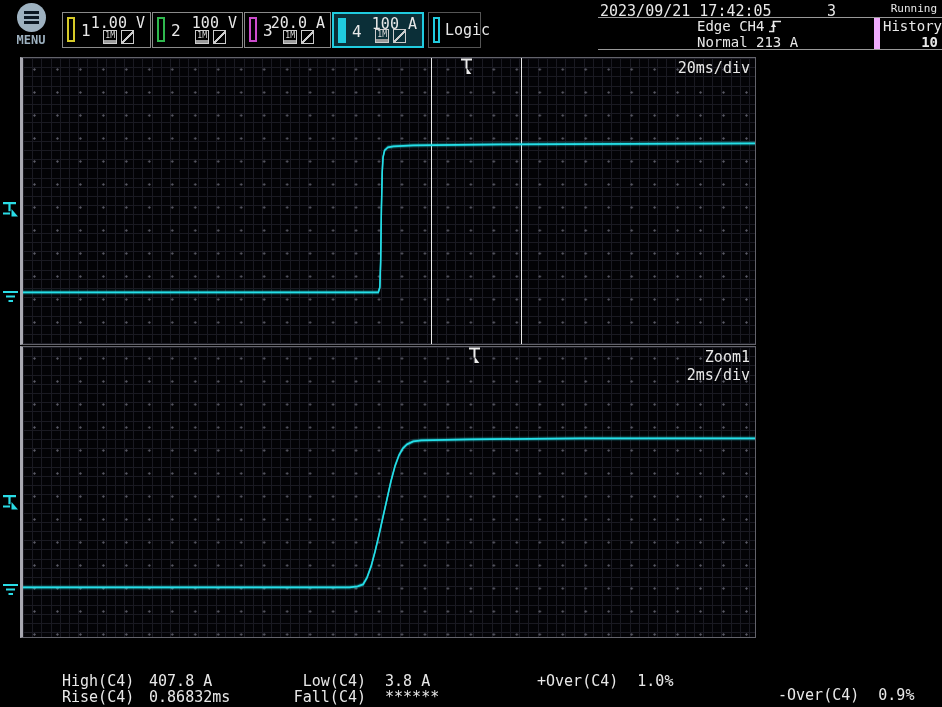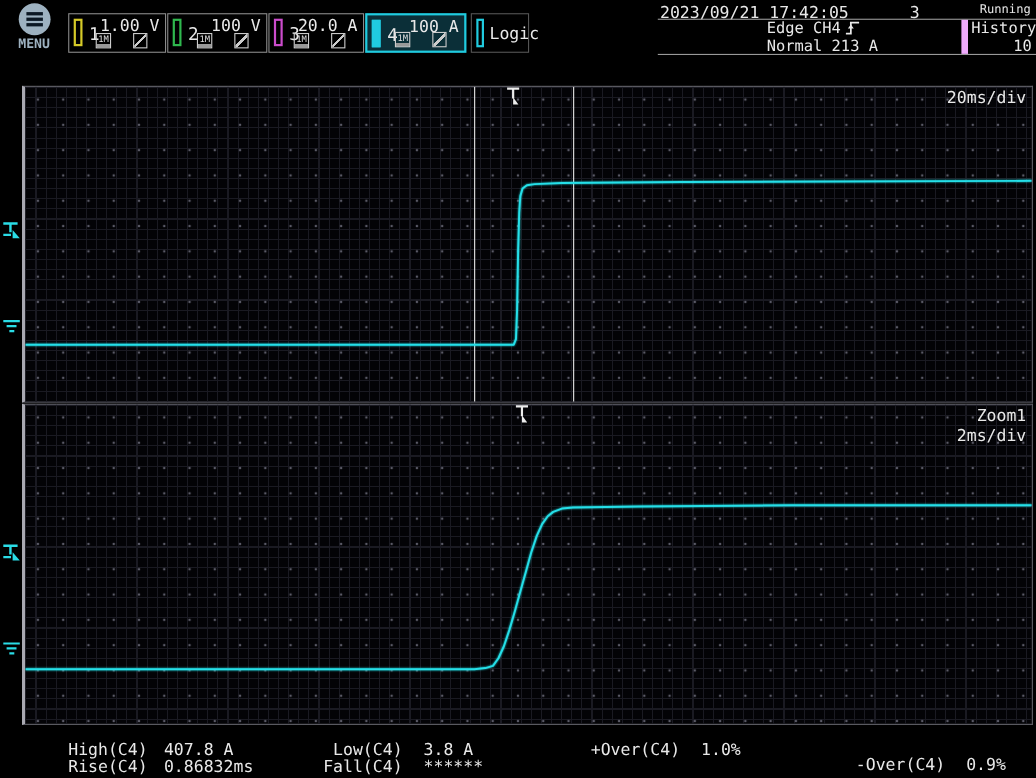--- a/index.html
+++ b/index.html
@@ -14,21 +14,21 @@
   #menu-circle .bar{position:absolute;left:7px;width:15px;height:3px;background:#0c1824;}
   #menu-label{position:absolute;left:0;top:32px;width:46px;font-size:12px;font-weight:bold;
               color:#9db1c0;letter-spacing:0;}
   .chbox{position:absolute;top:12px;height:36px;border:1px solid #8a8a8a;background:#000;
          box-sizing:border-box;}
   .chbox.selected{border-width:2px;background:#0b2f38;}
   .bracket{position:absolute;left:4px;top:4px;width:8px;height:25px;border:2px solid #888;
            box-sizing:border-box;background:transparent;}
   .chnum{position:absolute;left:18px;top:8px;font-size:16px;}
   .chval{position:absolute;right:5px;top:1px;font-size:15px;}
-  .chicons{position:absolute;right:16px;bottom:3px;display:flex;gap:20px;align-items:flex-end;}
+  .chicons{position:absolute;right:16px;bottom:3px;display:flex;gap:4px;align-items:flex-end;}
   .imp-icon{display:inline-block;font-size:8px;line-height:8px;padding:1px 1px 3px;
             border:1px solid #ccc;color:#ddd;
             background:linear-gradient(to top,#999 3px,transparent 3px);}
   .coupling-icon{display:inline-block;width:11px;height:12px;border:1px solid #ccc;
             background:linear-gradient(135deg,transparent 44%,#ccc 44%,#ccc 58%,transparent 58%);}
   #logic-box .bracket{width:7px;height:26px;}
   #logic-label{position:absolute;left:16px;top:8px;font-size:15px;}
 
   
   #datetime{left:600px;top:2px;font-size:15px;text-align:center;}
@@ -38,22 +38,22 @@
             border-bottom:1px solid #999;display:flex;box-sizing:border-box;justify-content:flex-end;}
   .info-cell{position:relative;height:100%;box-sizing:border-box;font-size:14px;line-height:16px;}
   .cell-trigger{width:180px;padding-left:3px;}
   .cell-history{width:68px;border-left:6px solid #f0abfc;}
   .cell-record{width:96px;border-left:1px solid #999;}
   .cell-line-l{position:absolute;left:3px;white-space:nowrap;}
   .cell-line-r{position:absolute;right:4px;white-space:nowrap;}
   .edge-icon{display:inline-block;vertical-align:-2px;margin-left:4px;}
 
   
-  .graticule{position:absolute;left:20px;width:919px;background:#030306;box-sizing:border-box;
-             border:1px solid #63636b;border-left:3px solid #a9a9b2;margin-top:21px;}
+  .graticule{position:absolute;left:20px;width:736px;background:#030306;box-sizing:border-box;
+             border:1px solid #63636b;border-left:3px solid #a9a9b2;}
   #grat-main{top:57px;height:288px;}
   #grat-zoom{top:346px;height:292px;}
   .grid-layer{position:absolute;inset:0;
      background-image:
        radial-gradient(circle,#5a5a66 0.8px,transparent 1.5px),
        repeating-linear-gradient(to right,#1a1a22 0 1px,transparent 1px 9.19px),
        repeating-linear-gradient(to bottom,#1a1a22 0 1px,transparent 1px 9.2px);
      background-size:22.97px 23px,auto,auto;}
   .wf-svg{position:absolute;inset:0;width:100%;height:100%;}
   .wf-svg polyline{fill:none;stroke-width:1.8;stroke-linejoin:round;
@@ -131,21 +131,21 @@
 <div class="abs" id="info-box">
   <div class="info-cell cell-trigger">
     <span class="cell-line-l" style="top:0;"><span>Edge CH4</span><svg class="edge-icon" width="15" height="14" viewBox="0 0 15 14">
           <path d="M1 12.5h4.5V2.5H13" fill="none" stroke="#e8e8e8" stroke-width="1.6"></path>
           <path d="M2.8 8 L5.5 4.2 L8.2 8 Z" fill="#e8e8e8"></path>
         </svg></span>
     <span class="cell-line-l" style="top:16px;">Normal 213 A</span>
   </div>
   <div class="info-cell cell-history">
     <span class="cell-line-l" style="top:0;">History</span>
-    <span class="cell-line-r" style="top:16px;">10</span>
+    <span class="cell-line-r" style="top:16px;font-weight:bold;">10</span>
   </div>
 </div>
 
 <div class="graticule" id="grat-main">
   <div class="grid-layer"></div>
   <div class="cursor-line" style="left:408px;"></div>
   <div class="cursor-line" style="left:498px;"></div>
   <svg class="wf-svg" viewBox="0 0 919 288" preserveAspectRatio="none">
     <polyline stroke="#25dfe8" points="0,236 200,236 400,236 446,236 448,231 449,205 450,150 451,115 452,100 454,93 458,90 465,89 490,88 600,87 919,86"></polyline>
   </svg>

